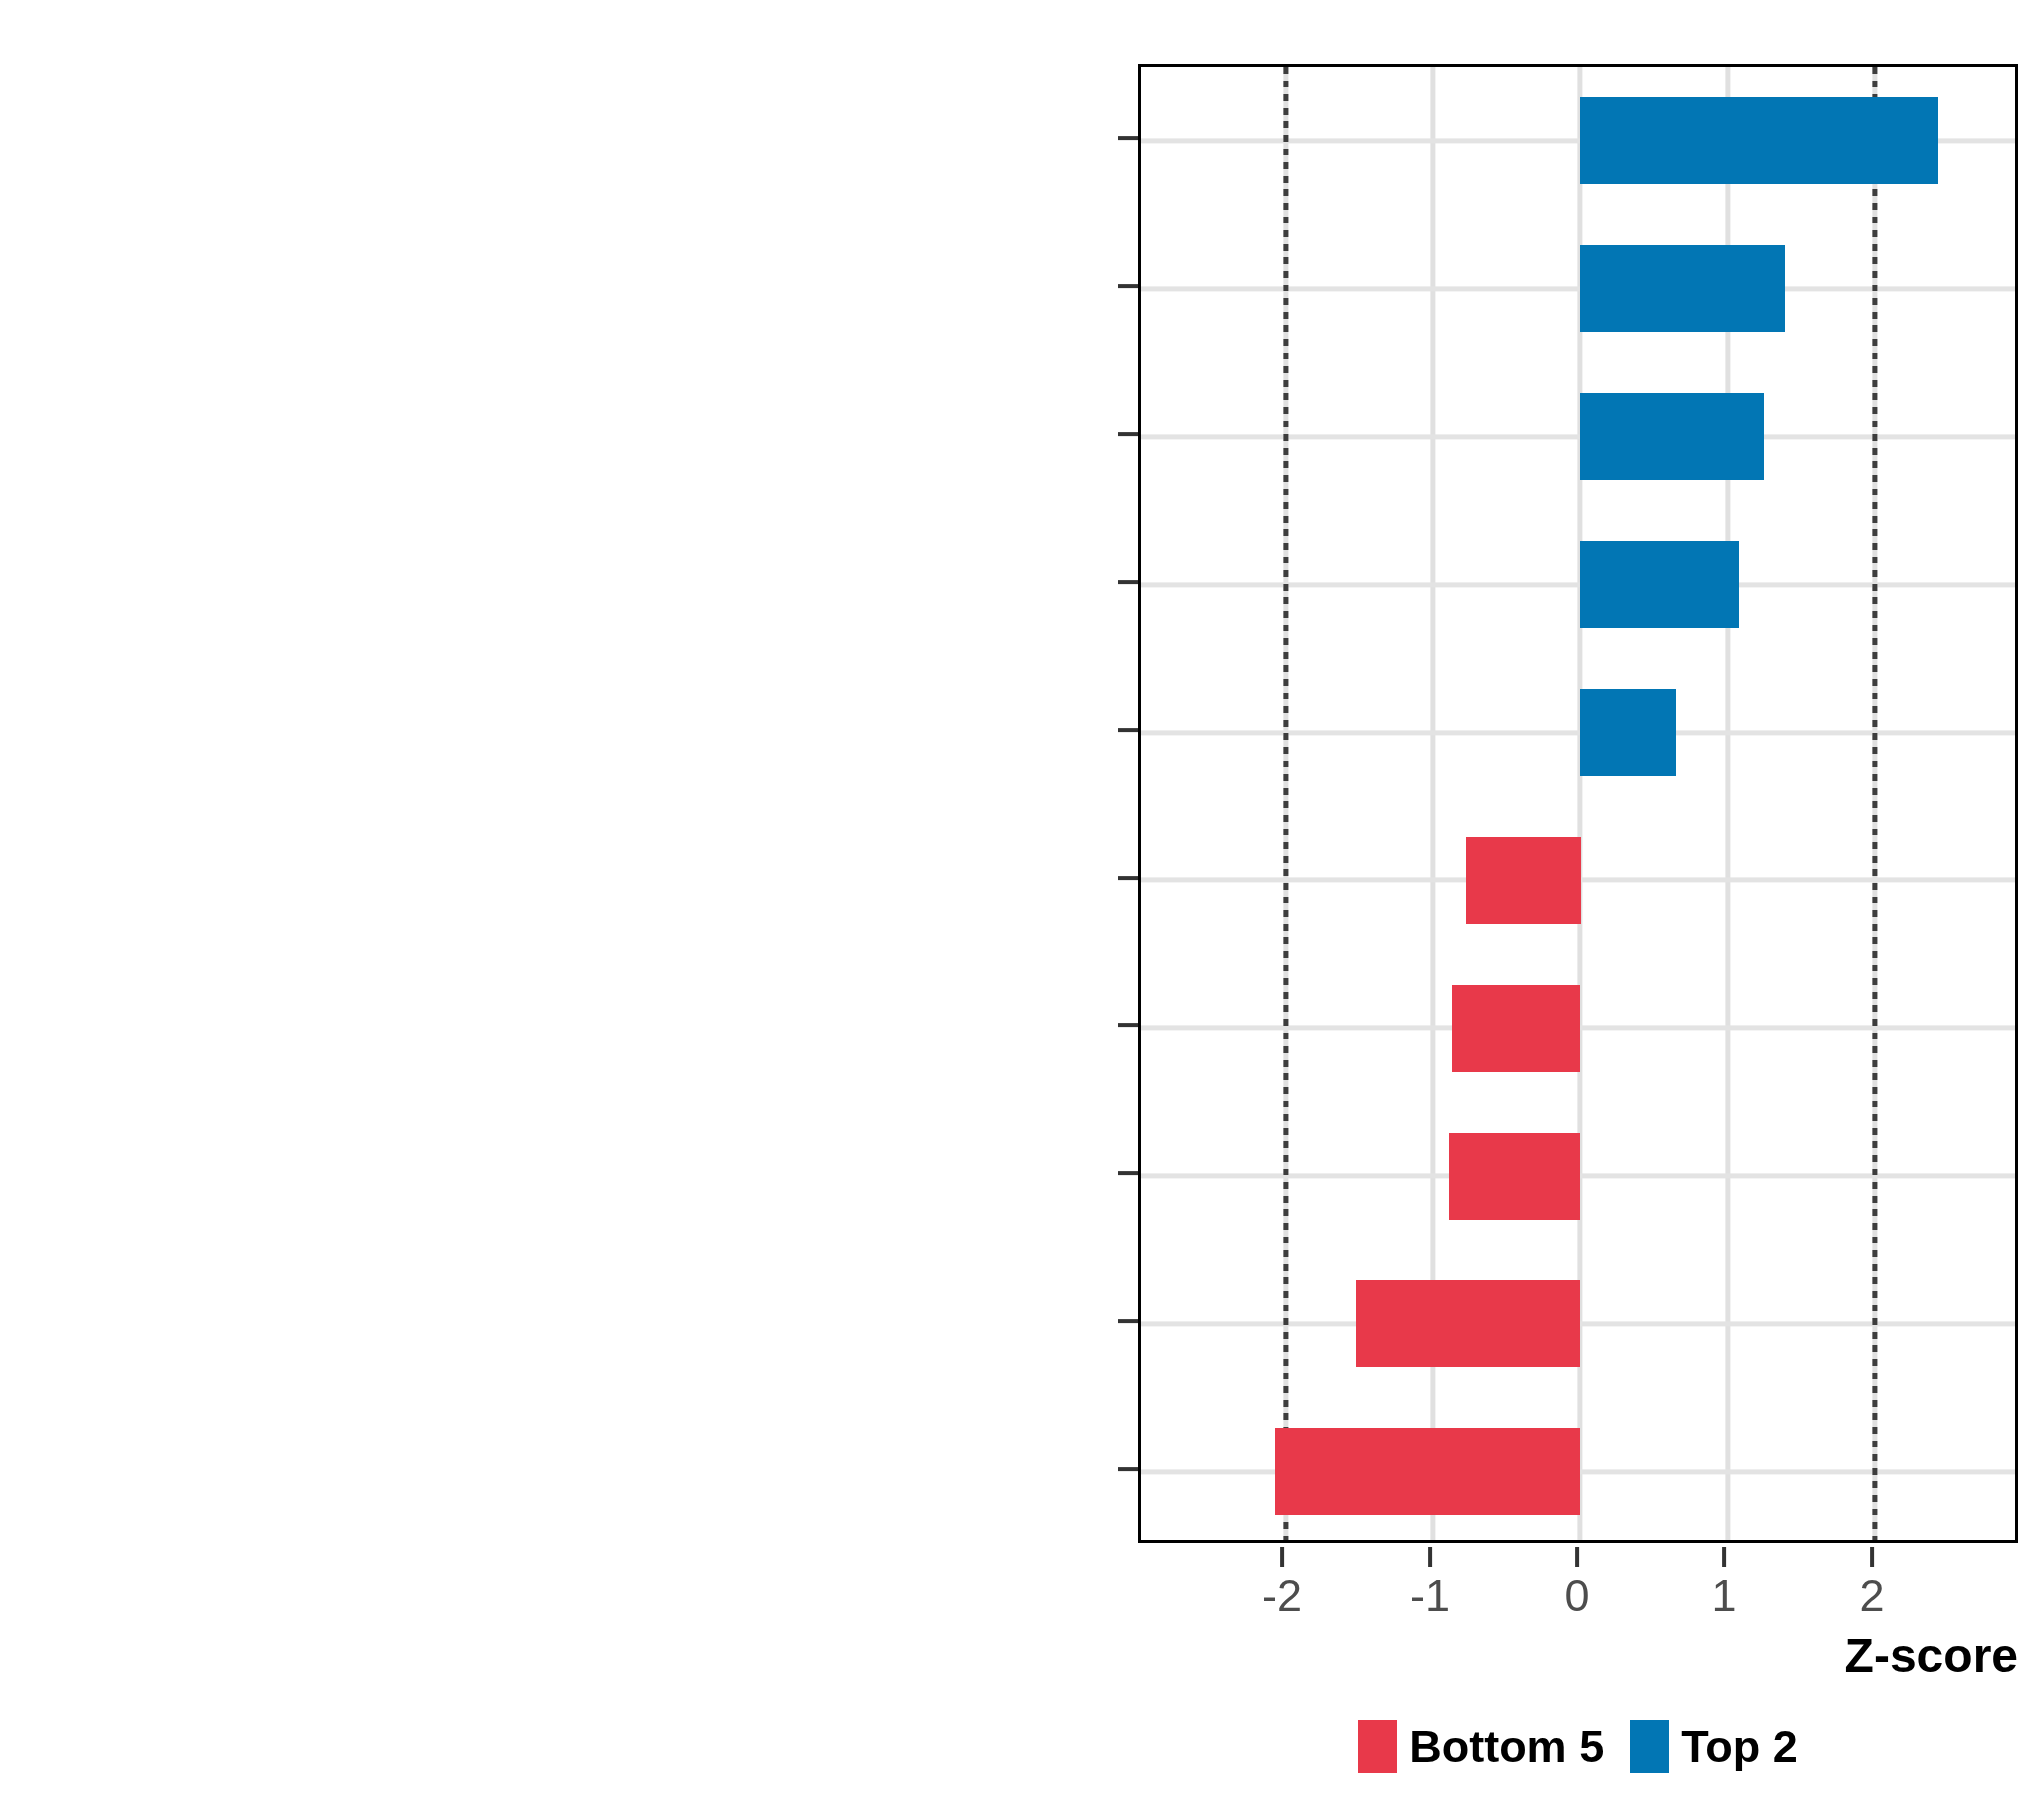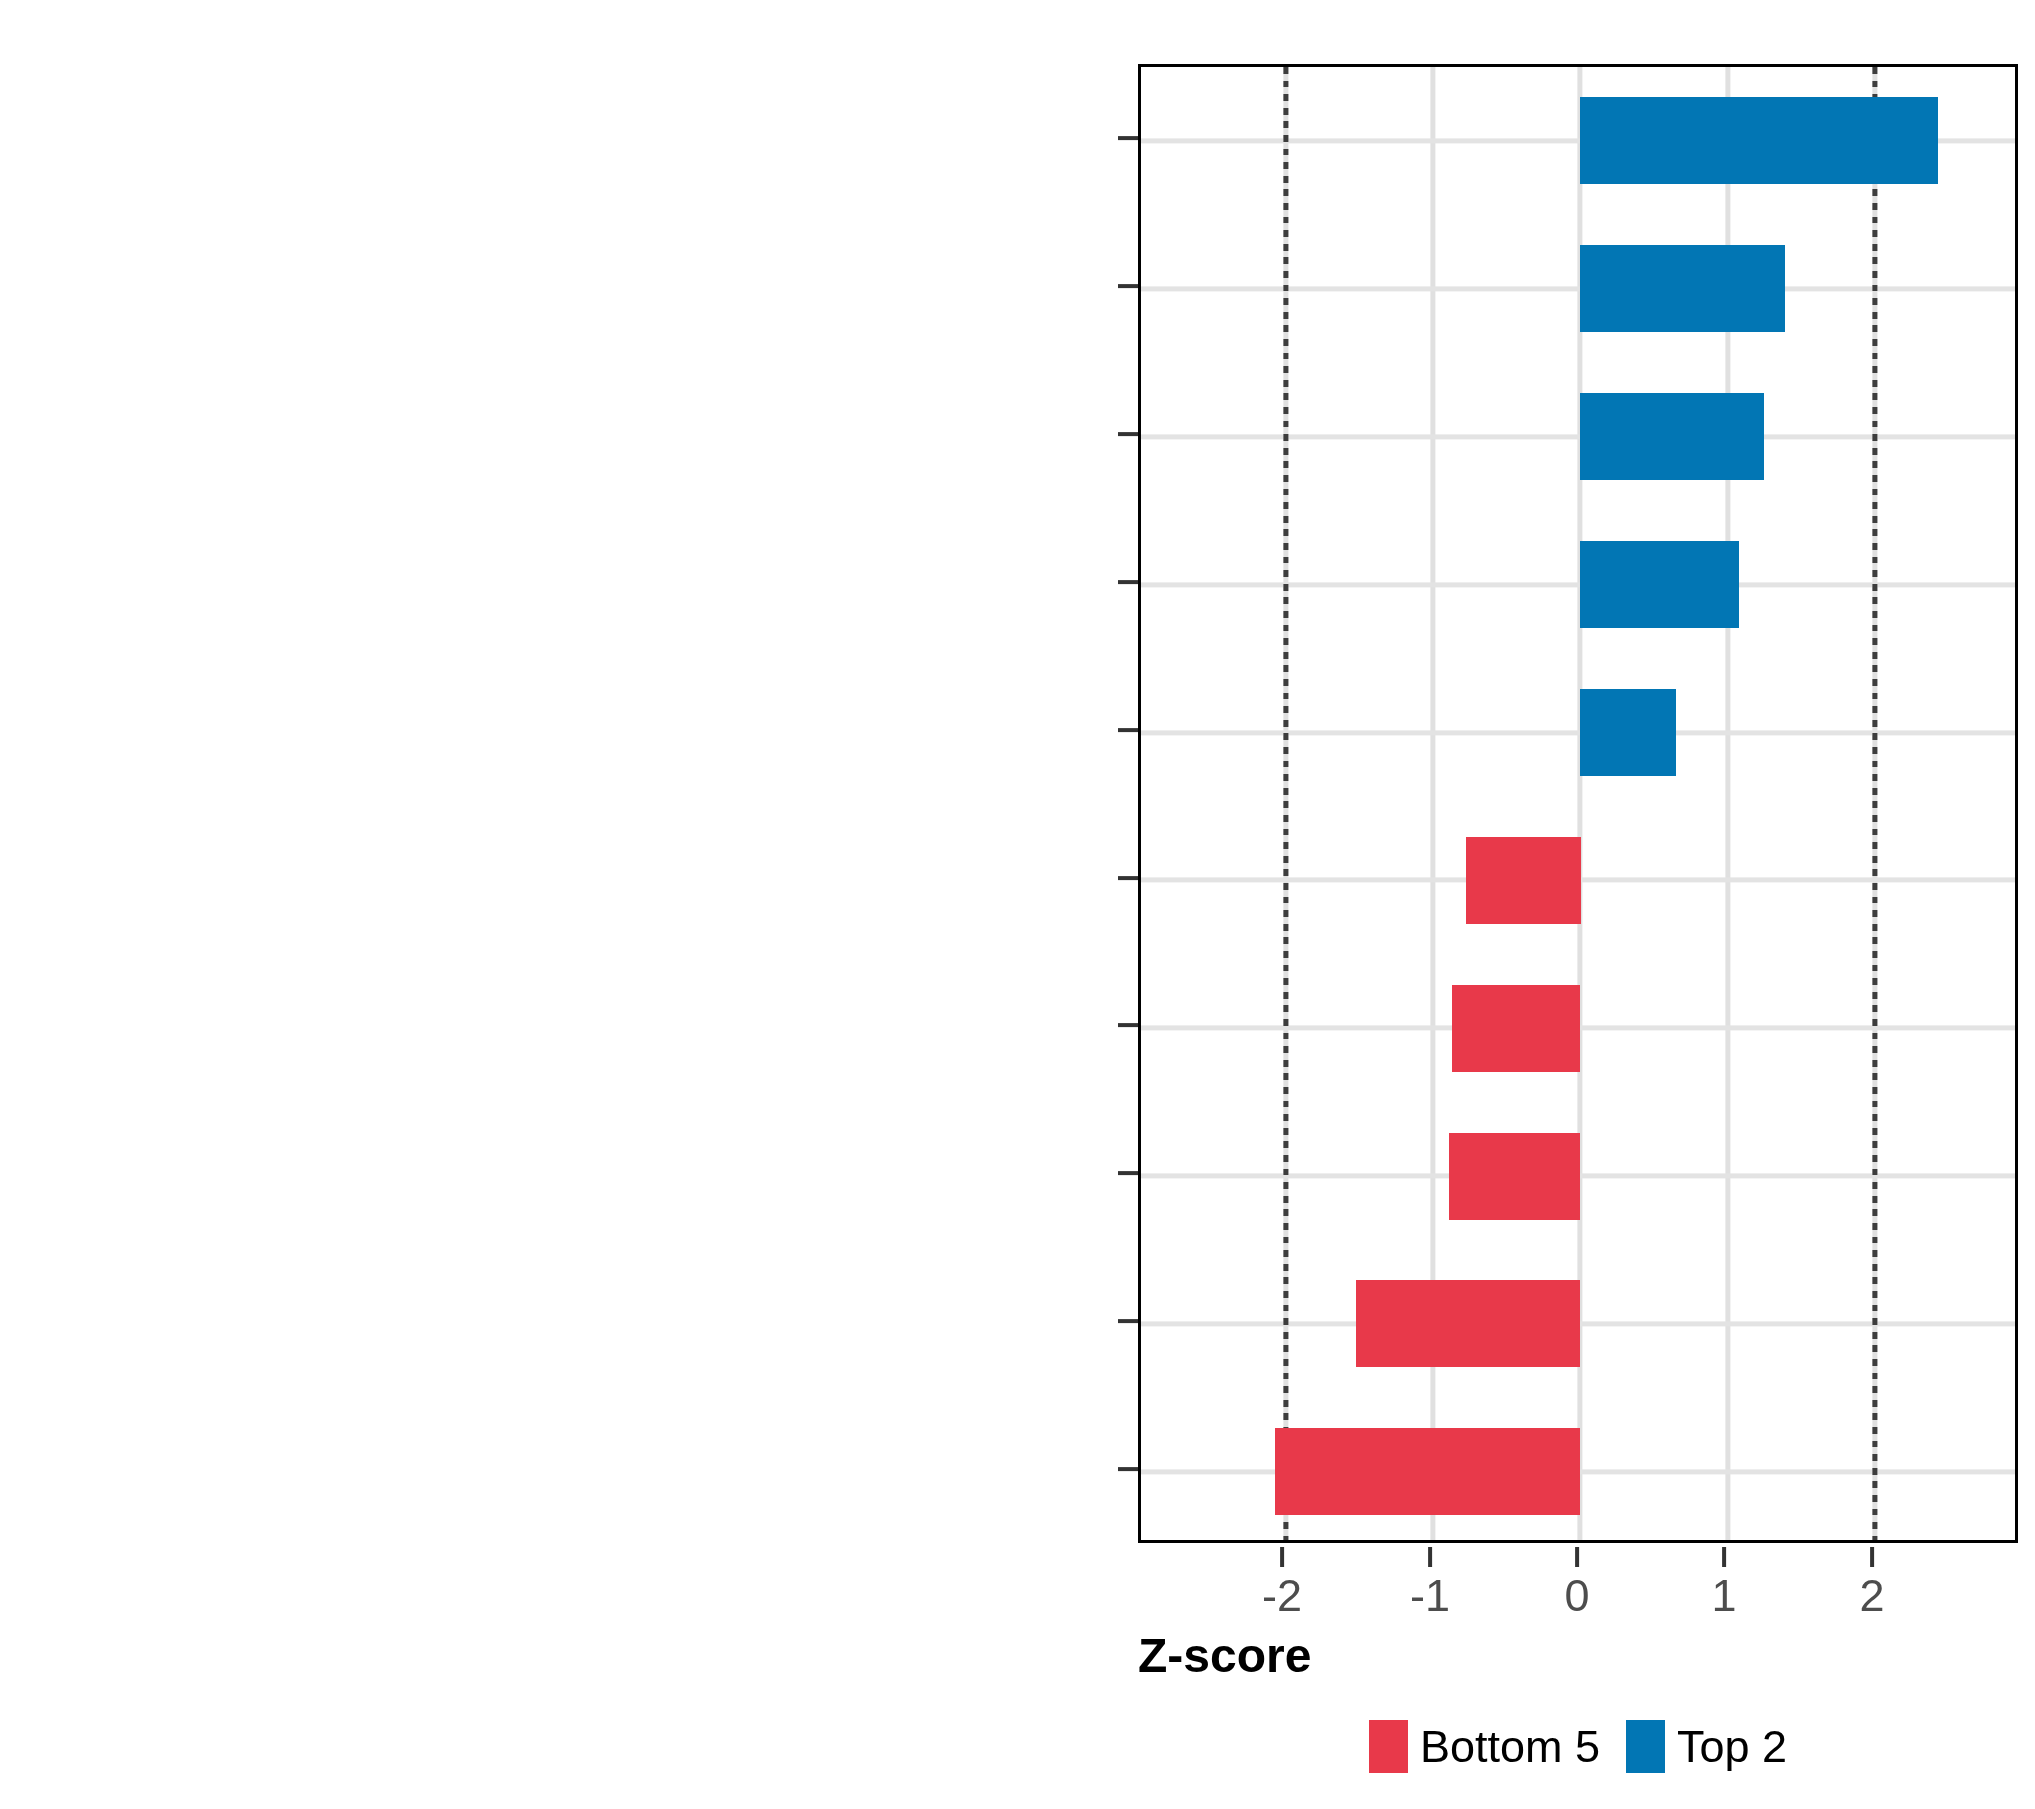--- a/index.html
+++ b/index.html
@@ -69,38 +69,38 @@
     font-size:45px;
     line-height:50px;
     transform:translateX(-50%);
     white-space:nowrap;
   }
   #xaxis-title{
     position:absolute;
     top:1628px;
     left:1138px;
     width:880px;
-    text-align:left;
+    text-align:right;
     font-size:48px;
     font-weight:bold;
     color:#000000;
   }
 
   
   #legend{
     position:absolute;
     top:1720px;
     left:1138px;
     width:880px;
     display:flex;
     justify-content:center;
     align-items:center;
     gap:26px;
   }
-  .legend-entry{display:flex;align-items:center;gap:12px;}
+  .legend-entry{display:flex;align-items:center;gap:12px;font-weight:bold;}
   .legend-swatch{width:39px;height:53px;display:block;}
   .legend-text{font-size:45px;color:#000000;line-height:53px;white-space:nowrap;}
 </style>
 </head>
 <body>
 
 <div id="figure">
 
   <div id="panel">
     <div id="panel-inner">

